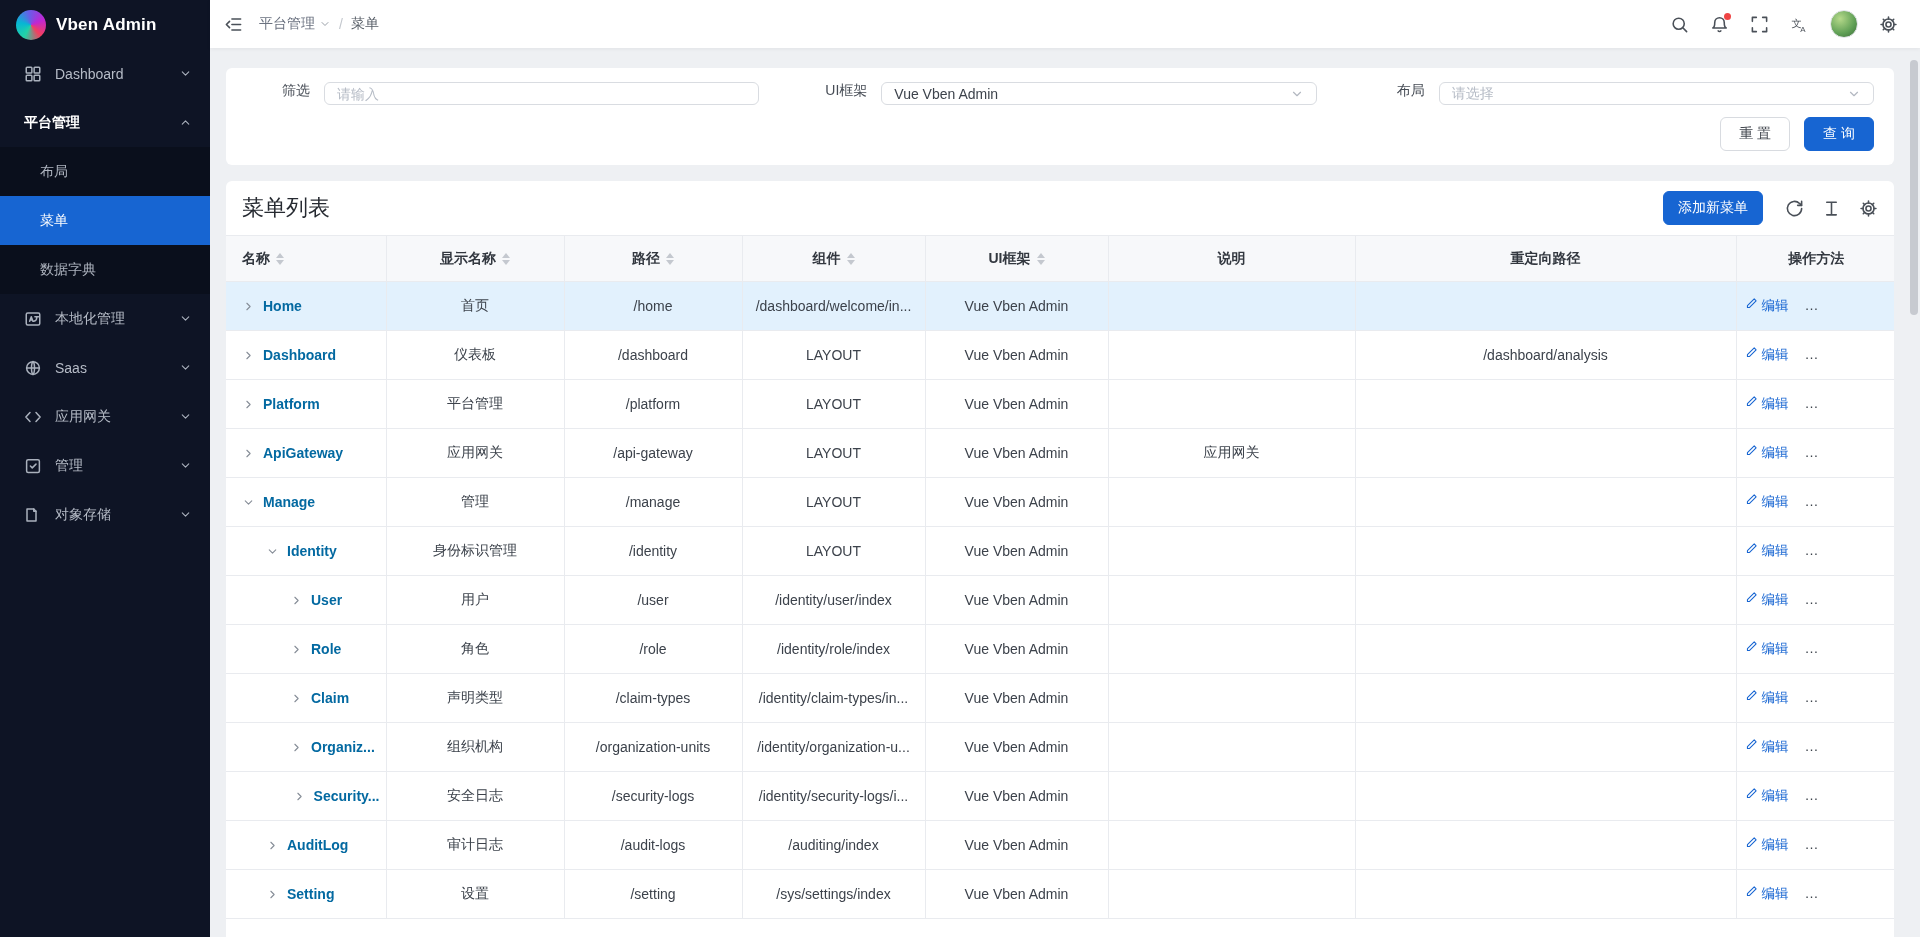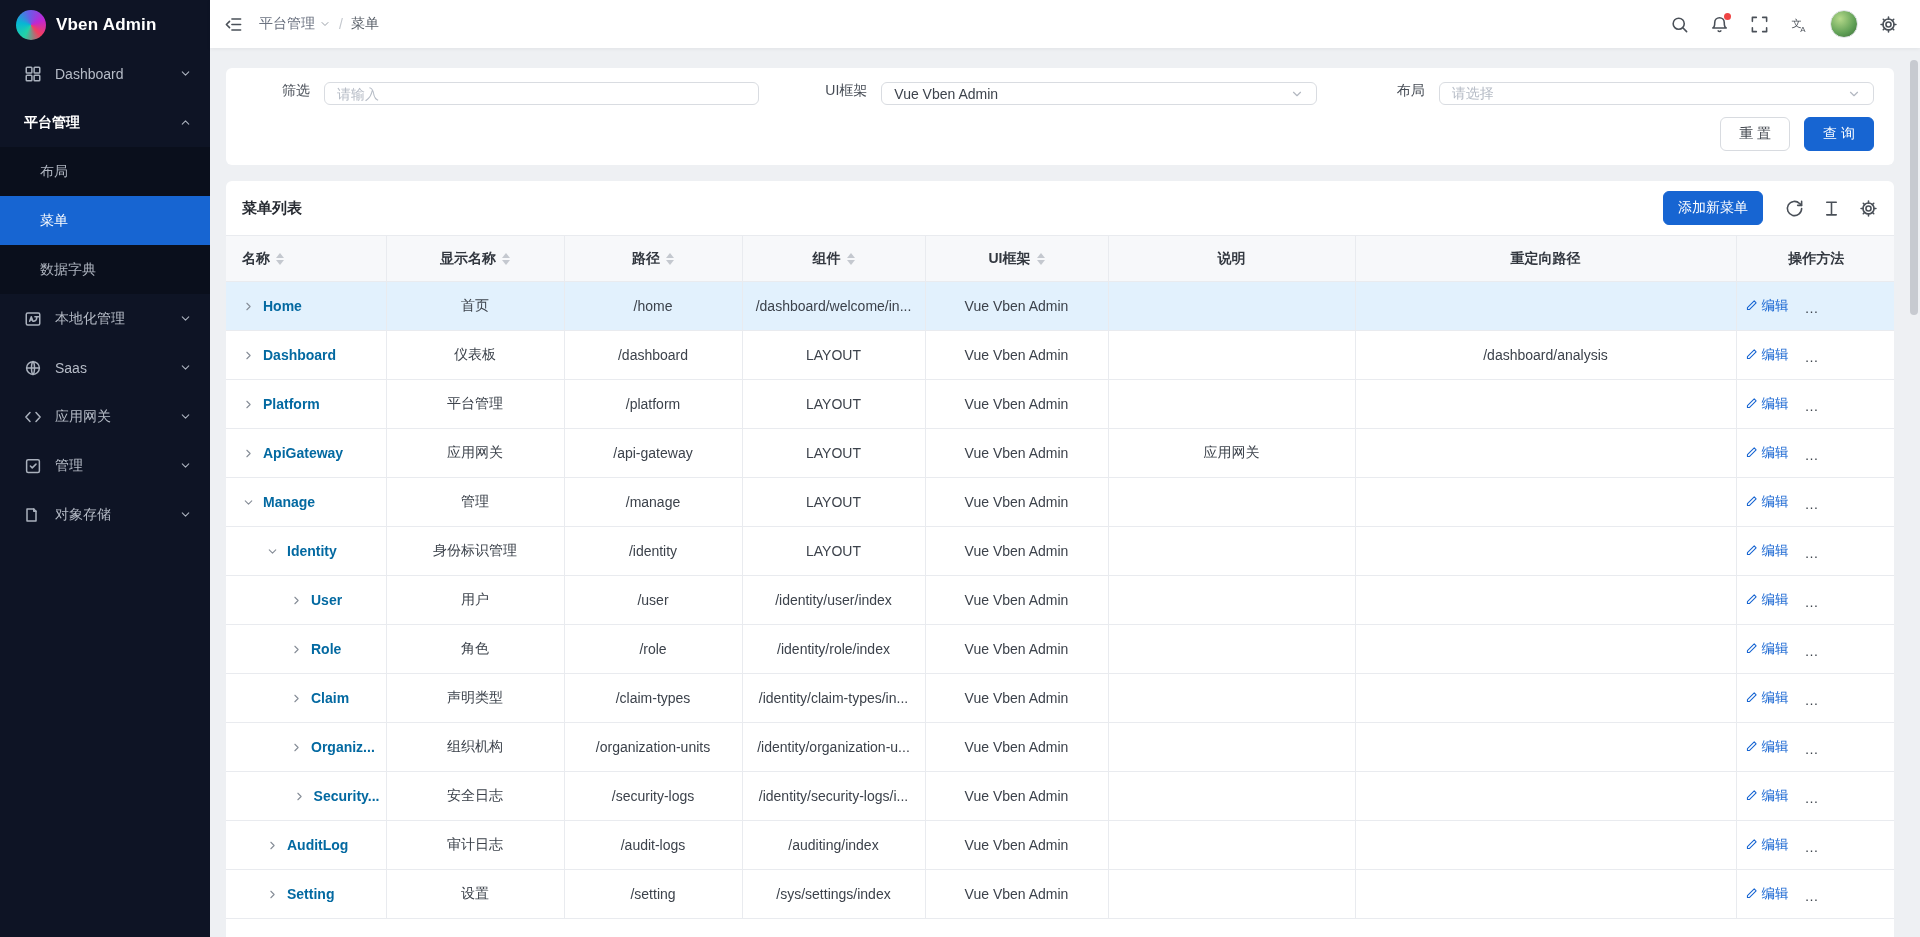--- a/index.html
+++ b/index.html
@@ -54,21 +54,21 @@
   .select .val { flex:1; overflow:hidden; white-space:nowrap; text-overflow:ellipsis; }
   .select.placeholder .val { color:#b6bcc6; }
   .select .caret { width:14px; height:14px; color:#b3b8c1; flex-shrink:0; }
   .filter-actions { display:flex; justify-content:flex-end; gap:14px; margin-top:12px; }
   .btn { height:34px; padding:0 18px; border-radius:6px; border:1px solid #d8dbe0; background:#fff; color:#42474f; font-size:14px; cursor:pointer; font-family:inherit; white-space:nowrap; }
   .btn.primary { background:#1765d2; border-color:#1765d2; color:#fff; }
 
   
   .table-card { padding-bottom:60px; overflow:hidden; }
   .table-toolbar { height:54px; display:flex; align-items:center; padding:0 16px; }
-  .table-title { font-size:15px; font-weight:700; color:#262a31; }
+  .table-title { font-size:22px; font-weight:400; color:#262a31; }
   .toolbar-right { margin-left:auto; display:flex; align-items:center; gap:18px; }
   .toolbar-right .btn.primary { padding:0 14px; margin-right:4px; }
 
   table { width:100%; border-collapse:collapse; table-layout:fixed; border-top:1px solid #e9ebef; }
   thead th { background:#f7f8fa; height:46px; font-weight:700; font-size:14px; color:#32373f; text-align:center;
     border-bottom:1px solid #e9ebef; border-right:1px solid #e9ebef; }
   thead th.col-name { text-align:left; padding-left:16px; }
   thead th:last-child, tbody td:last-child { border-right:none; }
   .th-wrap { display:inline-flex; align-items:center; }
   .sort { display:inline-flex; flex-direction:column; gap:2px; margin-left:6px; cursor:pointer; }
@@ -78,21 +78,21 @@
 
   tbody td { height:49px; text-align:center; font-size:14px; color:#3c424b; padding:0 10px;
     border-bottom:1px solid #e9ebef; border-right:1px solid #e9ebef;
     white-space:nowrap; overflow:hidden; text-overflow:ellipsis; background:#fff; }
   tbody tr.hl td { background:#e2f1fd; }
   td.cell-name { text-align:left; padding:0 6px 0 0; }
   .name-wrap { display:flex; align-items:center; gap:8px; }
   .expander { width:13px !important; height:13px !important; color:#868d97; cursor:pointer; flex-shrink:0; }
   .row-name { color:#0369a1; overflow:hidden; text-overflow:ellipsis;font-weight:bold; }
   td.cell-actions { padding:0; }
-  .link { display:inline-flex; align-items:center; gap:4px; margin:0 8px; font-size:13.5px; cursor:pointer; text-decoration:none; }
+  .link { display:inline-flex; gap:4px; margin:0 8px; font-size:13.5px; cursor:pointer; text-decoration:none; }
   .link .icon { width:13px; height:13px; }
   .link.edit { color:#1765d2; }
   .link.del { color:#15803d;gap:44px; }
 
   
   .page-scrollbar { position:fixed; top:0; right:0; width:12px; height:100%; }
   .page-scrollbar .thumb { position:absolute; top:60px; right:2px; width:8px; height:255px; border-radius:4px; background:#c7cad0; cursor:grab; }
 </style>
 </head>
 <body>

